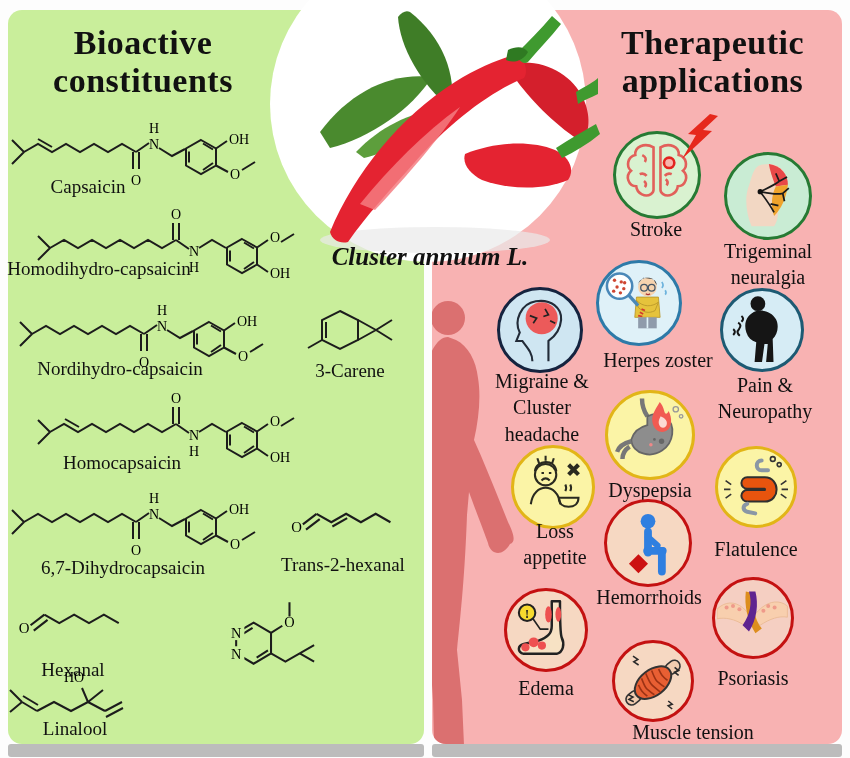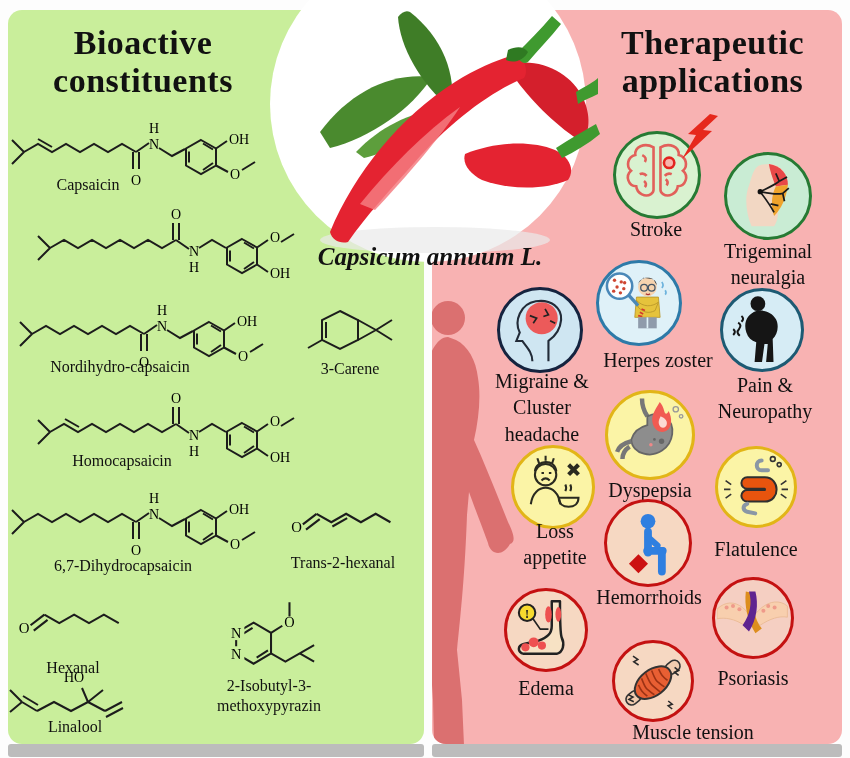--- a/index.html
+++ b/index.html
@@ -3,21 +3,21 @@
 <meta charset="utf-8">
 <style>
   html,body{margin:0;padding:0;}
   #canvas{position:relative;width:850px;height:758px;background:#fdfdfd;overflow:hidden;
           font-family:"Liberation Serif",serif;color:#111;}
   .panel{position:absolute;top:10px;height:734px;border-radius:14px;overflow:hidden;}
   #left-panel{left:8px;width:416px;background:#c9ee9b;}
   #right-panel{left:432px;width:410px;background:#f8b2b2;}
   .shadowbar{position:absolute;top:744px;height:13px;background:#bcbcbc;border-radius:3px;}
   .title{position:absolute;font-weight:bold;font-size:34px;line-height:1.13;text-align:center;letter-spacing:.5px;}
-  .clabel{position:absolute;font-size:16px;text-align:center;white-space:nowrap;}
+  .clabel{position:absolute;font-size:19px;text-align:center;white-space:nowrap;}
   .clabel.wrap{white-space:normal;line-height:1.25;}
   .alabel{position:absolute;font-size:20px;text-align:center;white-space:nowrap;line-height:1.32;}
   .alabel.wrap{white-space:normal;}
   .app-circle{position:absolute;border-radius:50%;box-sizing:border-box;
               display:flex;align-items:center;justify-content:center;}
   .struct{position:absolute;}
   svg text{font-family:"Liberation Serif",serif;}
   #species-label{position:absolute;left:300px;top:243px;width:260px;text-align:center;
                  font-style:italic;font-weight:bold;font-size:25px;}
 </style>
@@ -51,21 +51,21 @@
 
     <path fill="#e42331" d="M70,290 C95,230 140,175 195,140 C220,124 245,115 258,112 C266,120 268,130 264,136
       C230,150 190,180 155,220 C130,248 105,275 88,300 C80,302 72,298 70,290 Z"></path>
     <path fill="#f47b80" opacity="0.85" d="M100,262 C130,225 165,190 200,165 C180,196 145,236 115,268 Z"></path>
     <path fill="#3f9a2f" d="M256,112 C268,100 280,88 292,74 L301,82 C290,96 278,108 268,120 C263,123 258,118 256,112 Z"></path>
     <path fill="#2f7a22" d="M248,108 C256,104 264,104 268,110 C264,118 254,122 246,118 Z"></path>
 
     <path fill="#e42331" d="M205,212 C235,200 270,198 295,208 C310,215 315,228 308,238 C285,248 250,248 222,238 C210,232 202,222 205,212 Z"></path>
     <path fill="#3f9a2f" d="M296,206 C308,198 322,190 336,182 L340,192 C328,202 314,210 302,216 Z"></path>
   </svg>
-  <div id="species-label">Capsicum annuum L.</div>
+  <div id="species-label">Cluster annuum L.</div>
 
   <div class="title" style="left:18px;top:24px;width:250px;">Bioactive constituents</div>
 
   <svg class="struct" style="left:6px;top:112px;" width="262" height="78" viewBox="0 0 258 78">
     <g stroke="#1c1c1c" stroke-width="2" fill="none">
       <path d="M4,28 L16,40 M4,52 L16,40 M16,40 L30,32 L44,40 L58,32 L72,40 L86,32 L100,40 L114,32 L128,40"></path>
       <path d="M30,27 L44,35"></path>
       <path d="M125,40 L125,57 M131,40 L131,57"></path>
       <path d="M128,40 L141,31 M151,36 L164,44 L177,37"></path>
       <path d="M193,28 208,36.5 208,53.5 193,62 178,53.5 178,36.5 Z"></path>
@@ -88,20 +88,21 @@
       <path d="M208,33 223,41.5 223,58.5 208,67 193,58.5 193,41.5 Z"></path>
       <path d="M210,36.5 L220,42.5 M220,56 L210,63 M196,44.5 L196,55.5"></path>
       <path d="M223,41.5 L234,34 M247,36 L260,28 M223,58.5 L234,66"></path>
     </g>
     <text x="142" y="13" font-size="14" text-anchor="middle">O</text>
     <text x="160" y="50" font-size="14" text-anchor="middle">N</text>
     <text x="160" y="66" font-size="14" text-anchor="middle">H</text>
     <text x="241" y="36" font-size="14" text-anchor="middle">O</text>
     <text x="246" y="72" font-size="14" text-anchor="middle">OH</text>
   </svg>
+  <div class="clabel" style="left:4px;top:258px;width:190px;">Homodihydro-capsaicin</div>
 
   <svg class="struct" style="left:14px;top:294px;" width="262" height="78" viewBox="0 0 258 78">
     <g stroke="#1c1c1c" stroke-width="2" fill="none">
       <path d="M4,28 L16,40 M4,52 L16,40 M16,40 L30,32 L44,40 L58,32 L72,40 L86,32 L100,40 L114,32 L128,40"></path>
       <path d="M125,40 L125,57 M131,40 L131,57"></path>
       <path d="M128,40 L141,31 M151,36 L164,44 L177,37"></path>
       <path d="M193,28 208,36.5 208,53.5 193,62 178,53.5 178,36.5 Z"></path>
       <path d="M195,31.5 L205,37.5 M205,51 L195,58 M181,39.5 L181,50.5"></path>
       <path d="M208,36.5 L219,29 M208,53.5 L220,60 M234,58 L247,50"></path>
     </g>
@@ -184,21 +185,20 @@
       <path d="M28,38 L39,31 M54,53 L43,60"></path>
       <path d="M57,36 L68,29 M75,20 L75,6"></path>
       <path d="M57,56 L71,64 L85,56 M85,56 L99,48 M85,56 L99,64"></path>
     </g>
     <rect x="15" y="29" width="16" height="14" fill="#c9ee9b"></rect>
     <rect x="15" y="49" width="16" height="14" fill="#c9ee9b"></rect>
     <text x="23" y="41" font-size="14" text-anchor="middle">N</text>
     <text x="23" y="61" font-size="14" text-anchor="middle">N</text>
     <text x="75" y="30" font-size="14" text-anchor="middle">O</text>
   </svg>
-  <div class="clabel wrap" style="left:196px;top:676px;width:146px;">2-Isobutyl-3-methoxypyrazin</div>
 
   <svg class="struct" style="left:8px;top:666px;" width="130" height="54" viewBox="0 0 130 54">
     <g stroke="#1c1c1c" stroke-width="2" fill="none">
       <path d="M80,36 L74,22 M80,36 L95,24 M80,36 L97,45"></path>
       <path d="M97,45 L114,36 M98,51 L115,42"></path>
       <path d="M80,36 L63,45 L46,36 L29,45"></path>
       <path d="M29,45 L14,36 M30,39 L15,30"></path>
       <path d="M14,36 L2,24 M14,36 L2,46"></path>
     </g>
     <text x="66" y="16" font-size="14" text-anchor="middle">HO</text>

